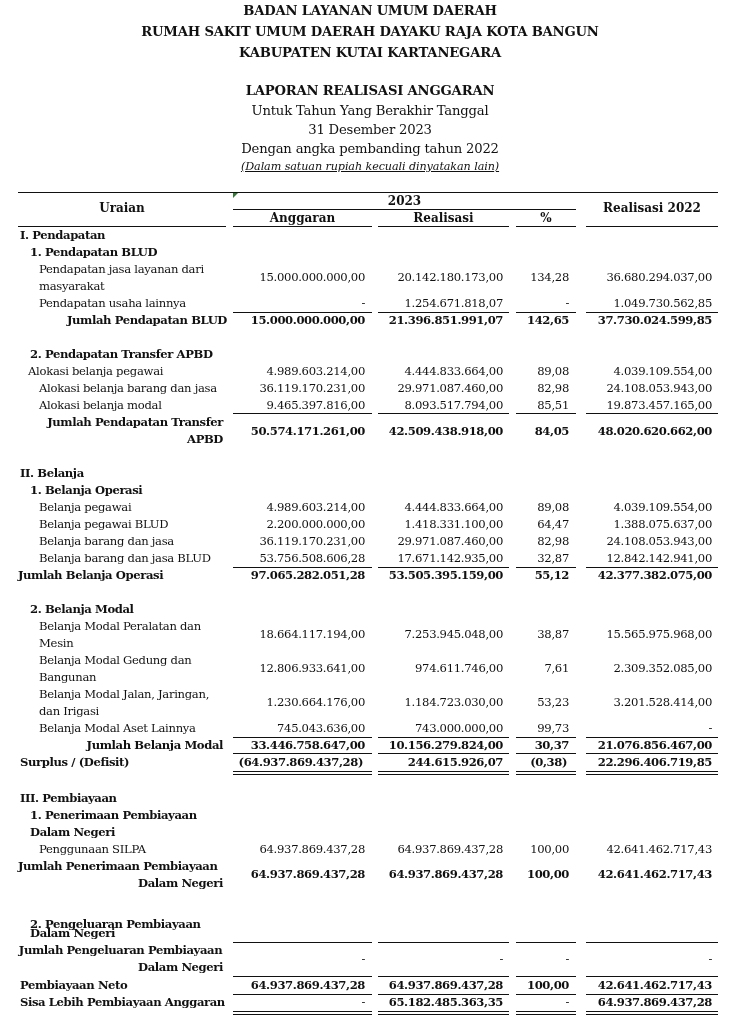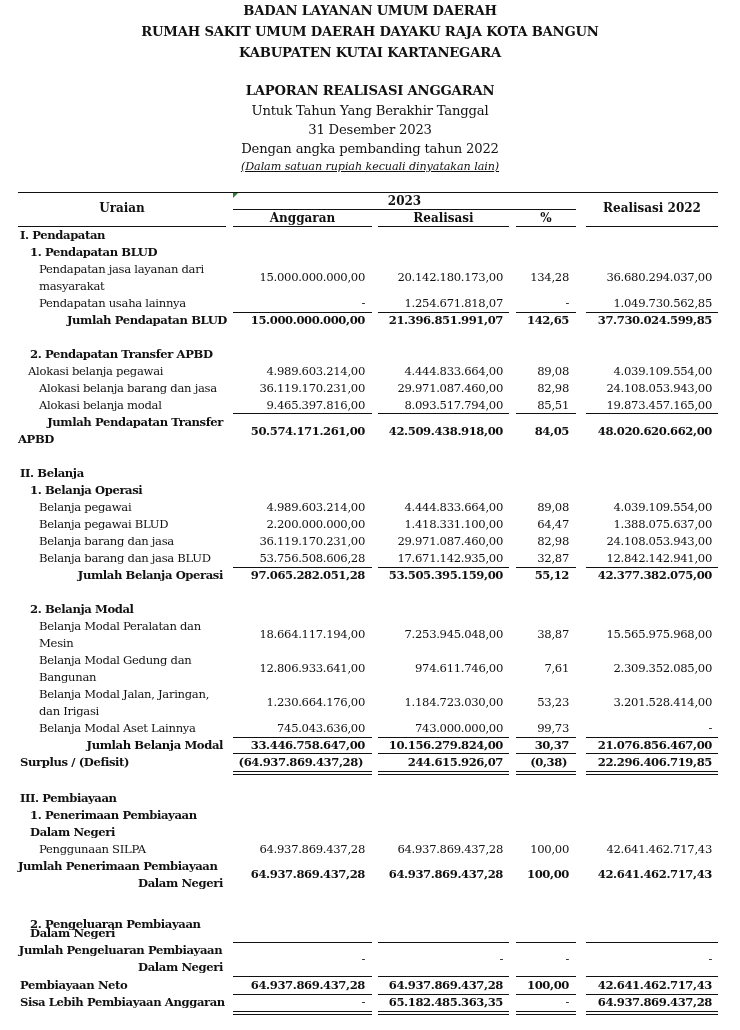--- a/index.html
+++ b/index.html
@@ -114,21 +114,21 @@
   <span class="num c2">8.093.517.794,00</span>
   <span class="num c3">85,51</span>
   <span class="num c4">19.873.457.165,00</span>
 </div>
 <div class="line" style="left:233px;width:139px;top:413px"></div>
 <div class="line" style="left:378px;width:131px;top:413px"></div>
 <div class="line" style="left:516px;width:60px;top:413px"></div>
 <div class="line" style="left:586px;width:132px;top:413px"></div>
 <div class="row b" style="top:415px;height:34px">
   <span class="lab" style="left:18px;width:205px;text-align:right;top:0">Jumlah Pendapatan Transfer</span>
-  <span class="lab" style="left:18px;width:205px;text-align:left;top:17px">APBD</span>
+  <span class="lab" style="left:18px;width:205px;text-align:right;top:17px">APBD</span>
   <span class="num c1" style="top:9px">50.574.171.261,00</span>
   <span class="num c2" style="top:9px">42.509.438.918,00</span>
   <span class="num c3" style="top:9px">84,05</span>
   <span class="num c4" style="top:9px">48.020.620.662,00</span>
 </div>
 
 <div class="row b" style="top:466px">
     <span class="lab" style="left:20px">II. Belanja</span>
   </div>
 <div class="row b" style="top:483px">
@@ -160,21 +160,21 @@
   <span class="num c1">53.756.508.606,28</span>
   <span class="num c2">17.671.142.935,00</span>
   <span class="num c3">32,87</span>
   <span class="num c4">12.842.142.941,00</span>
 </div>
 <div class="line" style="left:233px;width:139px;top:567px"></div>
 <div class="line" style="left:378px;width:131px;top:567px"></div>
 <div class="line" style="left:516px;width:60px;top:567px"></div>
 <div class="line" style="left:586px;width:132px;top:567px"></div>
 <div class="row b" style="top:568px">
-  <span class="lab" style="left:18px;width:205px;text-align:right">Jumlah Belanja Operasi</span>
+  <span class="lab" style="left:18px;width:205px;">Jumlah Belanja Operasi</span>
   <span class="num c1">97.065.282.051,28</span>
   <span class="num c2">53.505.395.159,00</span>
   <span class="num c3">55,12</span>
   <span class="num c4">42.377.382.075,00</span>
 </div>
 
 <div class="row b" style="top:602px">
     <span class="lab" style="left:30px">2. Belanja Modal</span>
   </div>
 <div class="row" style="top:619px;height:34px">

